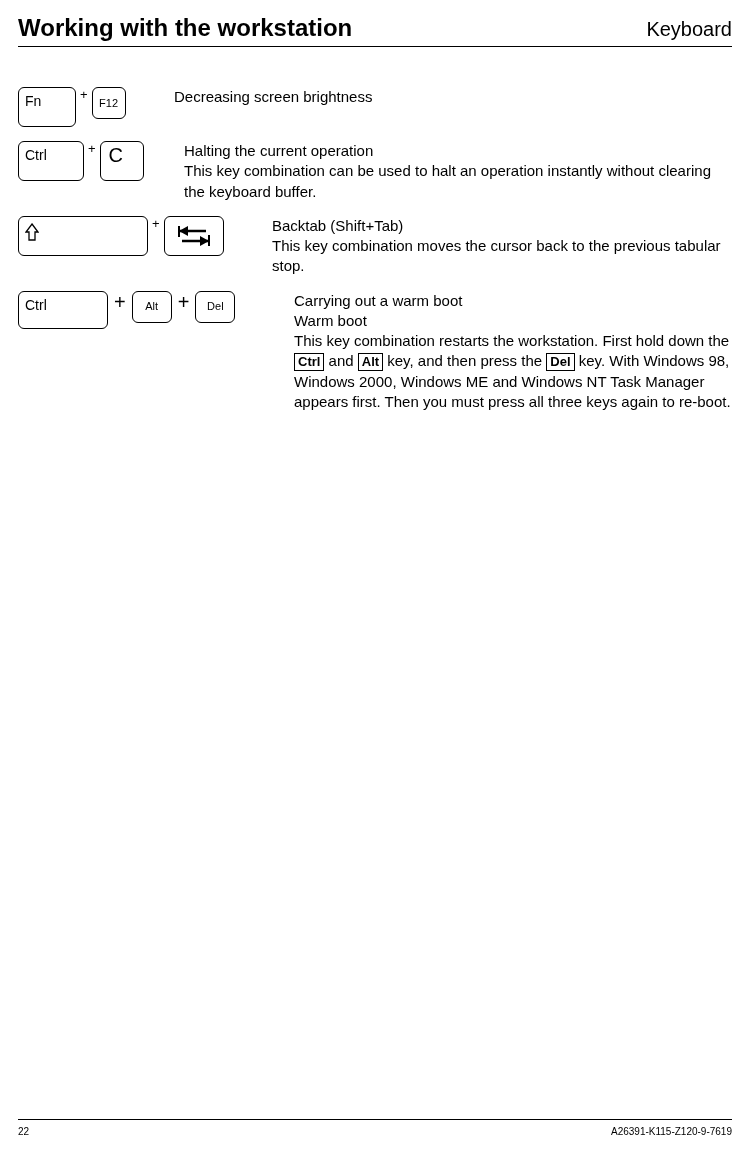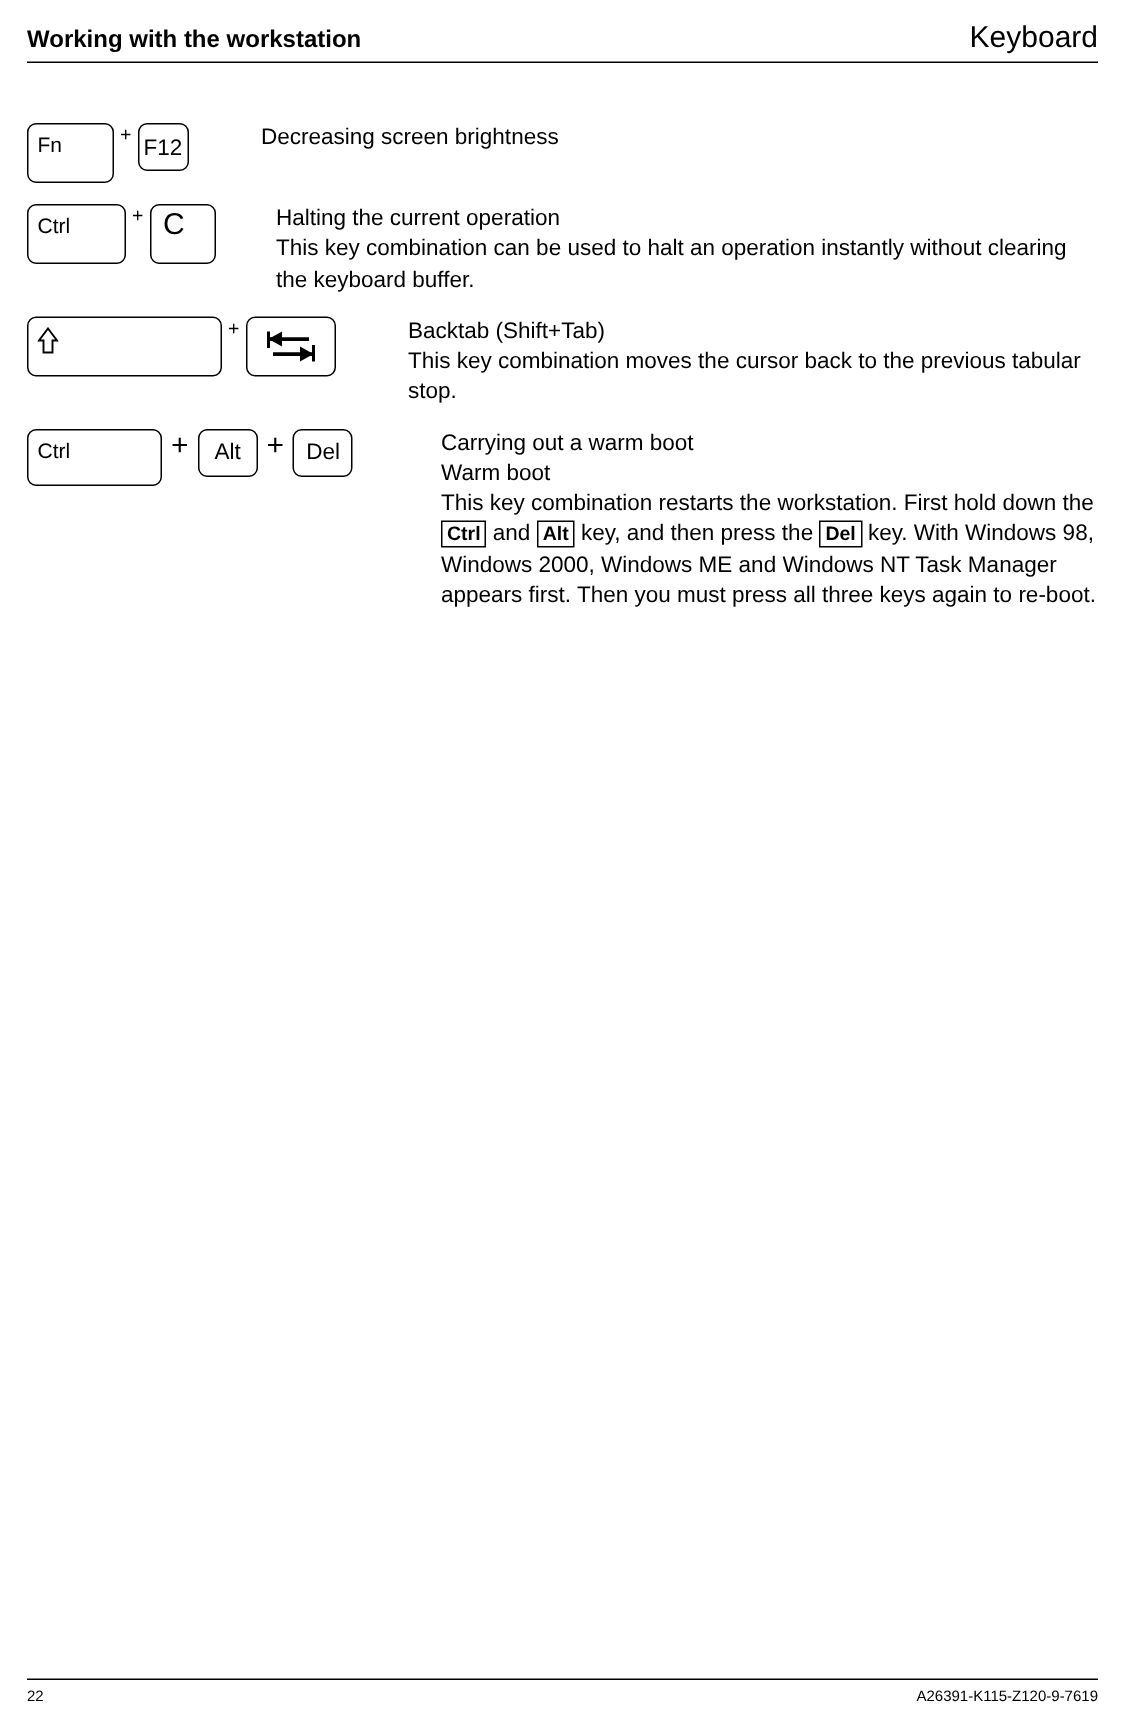--- a/index.html
+++ b/index.html
@@ -16,21 +16,21 @@
   .header {
     display: flex;
     justify-content: space-between;
     align-items: baseline;
     border-bottom: 1.5px solid #000;
     padding-bottom: 4px;
     margin-bottom: 40px;
   }
   .header-left {
     font-weight: bold;
-    font-size: 16px;
+    font-size: 24px;
   }
   .header-right {
     font-size: 20px;
   }
   .row {
     display: flex;
     align-items: flex-start;
     margin-bottom: 14px;
   }
   .keys {
@@ -46,21 +46,21 @@
     justify-content: flex-start;
     padding: 4px 6px;
     font-size: 14px;
     background: #fff;
     line-height: 1;
   }
   .key.small {
     width: 34px;
     height: 32px;
     justify-content: center;
-    font-size: 15px;
+    font-size: 11px;
   }
   .key.med {
     width: 58px;
     height: 40px;
     font-size: 14px;
     align-items: flex-start;
     padding-top: 6px;
   }
   .key.wide {
     width: 108px;

